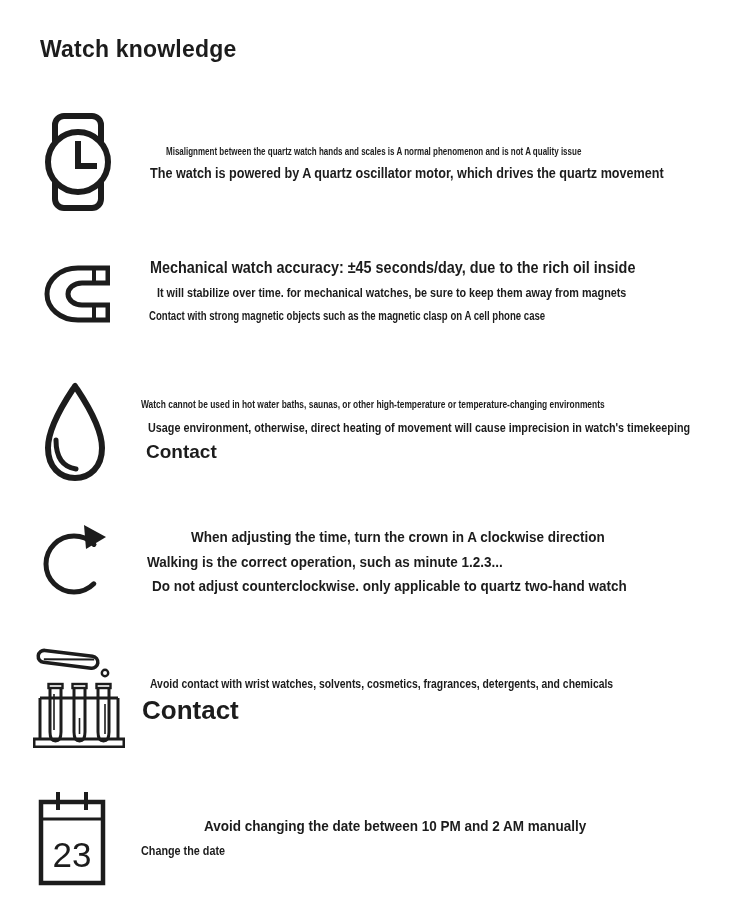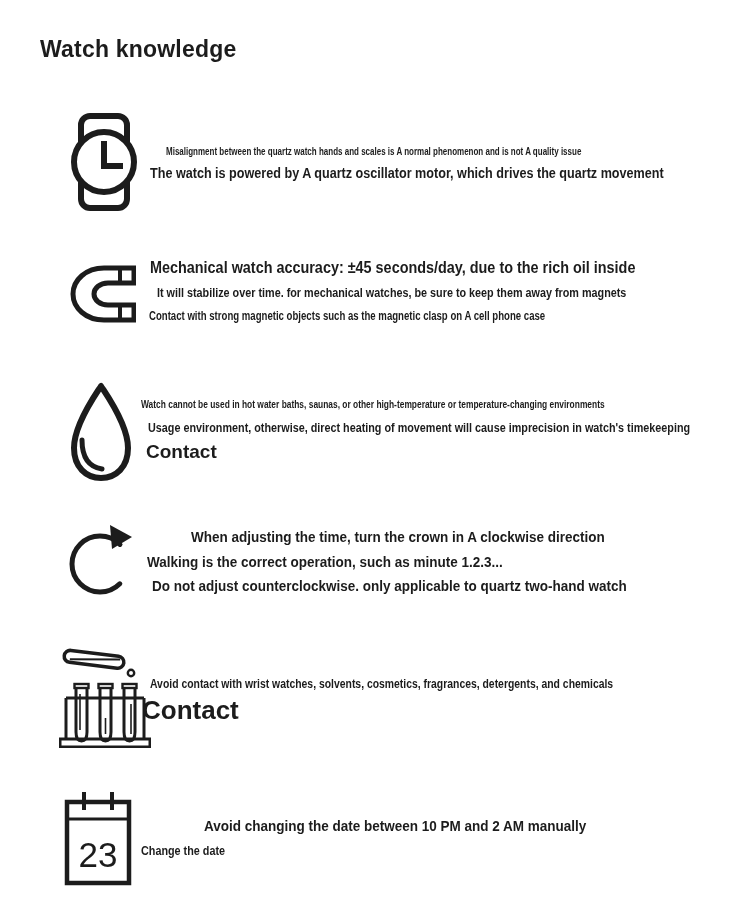--- a/index.html
+++ b/index.html
@@ -8,21 +8,21 @@
     width:750px;height:909px;
     background:#ffffff;
     font-family:"Liberation Sans","DejaVu Sans",sans-serif;
     color:#1c1c1c;
     overflow:hidden;
   }
   .title{
     position:absolute;left:40px;top:36px;
     font-size:23px;font-weight:700;letter-spacing:.2px;margin:0;
   }
-  .icon{position:absolute;line-height:0;margin-left:26px;}
+  .icon{position:absolute;line-height:0;}
   .ic-watch   {left:45px;top:113px;}
   .ic-magnet  {left:42px;top:263px;}
   .ic-drop    {left:40px;top:381px;}
   .ic-rotate  {left:40px;top:517px;}
   .ic-tubes   {left:33px;top:642px;}
   .ic-calendar{left:38px;top:789px;}
   .ln{
     position:absolute;margin:0;white-space:nowrap;
     font-weight:700;line-height:1.15;color:#1c1c1c;
     transform-origin:0 0;

